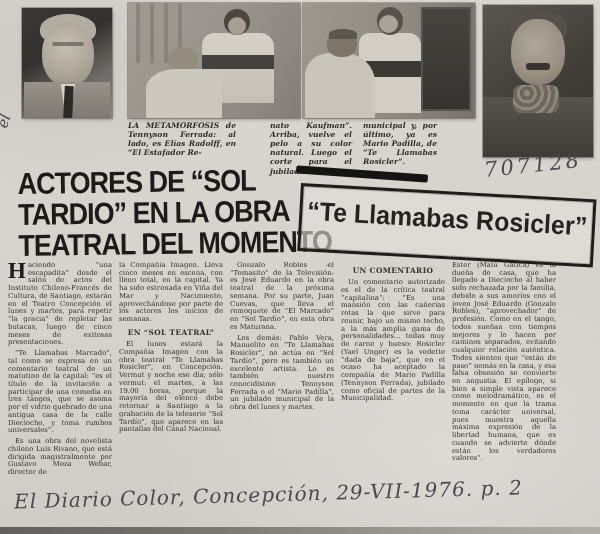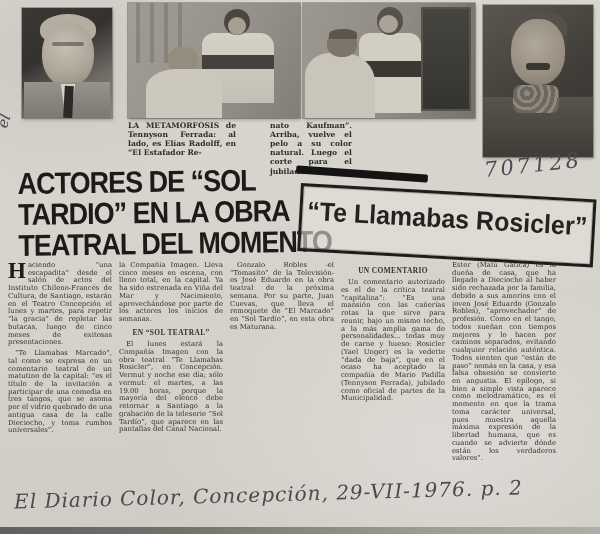--- a/index.html
+++ b/index.html
@@ -40,21 +40,21 @@
   .p3 .smock3{left:2px;top:50px;width:70px;height:65px;border-radius:35% 45% 0 0;background:#c9c5bb;}
   
   .p4{left:483px;top:5px;width:110px;height:152px;background:linear-gradient(145deg,#5a5751 0%,#413e39 55%,#353330 100%);}
   .p4 .hair4{left:26px;top:6px;width:58px;height:30px;border-radius:50% 50% 30% 30%;background:#55514a;}
   .p4 .face4{left:28px;top:14px;width:54px;height:66px;border-radius:46%;background:radial-gradient(circle at 45% 40%,#b0a89b 0%,#968d7f 65%,#7b7367 100%);}
   .p4 .stache{left:43px;top:58px;width:24px;height:7px;border-radius:3px;background:#3a362f;}
   .p4 .scarf{left:30px;top:80px;width:46px;height:28px;border-radius:8px;background:repeating-radial-gradient(circle at 30% 30%,#8e887d 0 3px,#6d675d 3px 7px);}
   .p4 .coat{left:0;top:92px;width:110px;height:60px;background:linear-gradient(180deg,#57534d,#3f3c37);}
   .p4 .strap{left:58px;top:78px;width:16px;height:92px;background:linear-gradient(90deg,#c2bcb1,#8e897f);transform:rotate(-38deg);}
   
-  .cap{position:absolute;top:121px;font-size:7.6px;line-height:1.2;font-weight:bold;color:#2f2d29;text-align:justify;}
+  .cap{position:absolute;top:121px;font-size:7.6px;line-height:1.2;font-style:italic;font-weight:bold;color:#2f2d29;text-align:justify;}
   .cap1{left:128px;width:108px;}
   .cap2{left:270px;width:82px;}
   .cap3{left:363px;width:74px;}
   
   .headline{position:absolute;left:18px;top:165px;width:288px;transform:rotate(-0.8deg);
     font-family:"Liberation Sans", sans-serif;font-weight:bold;color:#1c1b19;}
   .headline .hl{font-size:27px;line-height:31px;letter-spacing:-1px;transform:scaleY(1.12);transform-origin:left top;white-space:nowrap;}
   
   .smear{position:absolute;left:296px;top:170px;width:132px;height:8px;background:#141412;transform:rotate(4deg);border-radius:2px;}
   .tbox{position:absolute;left:301px;top:183px;width:290px;height:62px;transform:rotate(3.2deg);transform-origin:left top;
@@ -65,21 +65,21 @@
   .hand{font-style:italic;color:#4a4950;font-family:"DejaVu Serif", serif;}
   .archive{position:absolute;left:484px;top:153px;font-size:21px;letter-spacing:3px;transform:rotate(-6deg);}
   .margin-note{position:absolute;left:-3px;top:112px;font-size:15px;transform:rotate(-72deg);}
   .credit{position:absolute;left:14px;top:482px;width:540px;font-size:20px;letter-spacing:1px;transform:rotate(-1.6deg);white-space:nowrap;}
   
   .body-cols{position:absolute;left:8px;top:262px;width:552px;height:222px;display:flex;gap:7px;}
   .col{width:104px;height:222px;overflow:hidden;font-size:6.9px;line-height:1.12;text-align:justify;}
   .col p{margin:0 0 3px 0;}
   .col p.ind{text-indent:7px;}
   .dropcap{float:left;font-size:23px;line-height:18px;font-weight:bold;color:#1d1c1a;margin:0 2px 0 0;font-family:"Liberation Serif", serif;}
-  .subhead{text-align:center;font-weight:bold;font-size:7.4px;letter-spacing:.4px;margin:5px 0 4px 0;font-family:Liberation Serif, serif;}
+  .subhead{text-align:center;font-weight:bold;font-size:7.4px;letter-spacing:.4px;margin:5px 0 4px 0;}
   .bottom-edge{position:absolute;left:0;top:527px;width:600px;height:7px;background:linear-gradient(90deg,#3d3c39 0%,#55534f 30%,#8b8881 70%,#a5a29b 100%);opacity:.75;}
 </style>
 </head>
 <body>
 
 <div class="page">
 
   <div class="photo p1">
     <div class="ph-el hair"></div>
     <div class="ph-el face"></div>
@@ -114,20 +114,21 @@
     <div class="ph-el hair4"></div>
     <div class="ph-el strap"></div>
     <div class="ph-el coat"></div>
     <div class="ph-el face4"></div>
     <div class="ph-el stache"></div>
     <div class="ph-el scarf"></div>
   </div>
 
   <div class="cap cap1">LA METAMORFOSIS de Tennyson Ferrada: al lado, es Elías Radolff, en “El Estafador Re-</div>
   <div class="cap cap2">nato Kaufman”. Arriba, vuelve el pelo a su color natural. Luego el corte para el jubilado</div>
+  <div class="cap cap3">municipal y, por último, ya es Mario Padilla, de “Te Llamabas Rosicler”.</div>
 
   <div class="headline">
     <div class="hl">ACTORES DE “SOL</div>
     <div class="hl">TARDIO” EN LA OBRA</div>
     <div class="hl">TEATRAL DEL MOMENTO</div>
   </div>
 
   <div class="smear"></div>
   <div class="tbox">
     <div class="ttext">“Te Llamabas Rosicler”</div>
@@ -135,30 +136,32 @@
 
   <div class="hand archive">707128</div>
   <div class="hand margin-note">el</div>
   <div class="hand credit">El Diario Color, Concepción, 29-VII-1976. p. 2</div>
 
   <div class="body-cols">
 
     <div class="col">
       <p><span class="dropcap">H</span><span>aciendo “una escapadita” desde el salón de actos del Instituto Chileno-Francés de Cultura, de Santiago, estarán en el Teatro Concepción el lunes y martes, para repetir “la gracia” de repletar las butacas, luego de cinco meses de exitosas presentaciones.</span></p>
       <p class="ind">“Te Llamabas Marcado”, tal como se expresa en un comentario teatral de un matutino de la capital: “es el título de la invitación a participar de una comedia en tres tangos, que se asoma por el vidrio quebrado de una antigua casa de la calle Dieciocho, y toma rumbos universales”.</p>
+      <p class="ind">Es una obra del novelista chileno Luis Rivano, que está dirigida magistralmente por Gustavo Meza Webar, director de</p>
     </div>
 
     <div class="col">
       <p>la Compañía Imagen. Lleva cinco meses en escena, con lleno total, en la capital. Ya ha sido estrenada en Viña del Mar y Nacimiento, aprovechándose por parte de los actores los inicios de semanas.</p>
       <div class="subhead">EN “SOL TEATRAL”</div>
       <p class="ind">El lunes estará la Compañía Imagen con la obra teatral “Te Llamabas Rosicler”, en Concepción. Vermut y noche ese día; sólo vermut: el martes, a las 19.00 horas, porque la mayoría del elenco debe retornar a Santiago a la grabación de la teleserie “Sol Tardío”, que aparece en las pantallas del Canal Nacional.</p>
     </div>
 
     <div class="col">
       <p class="ind">Gonzalo Robles -el “Tomasito” de la Televisión- es José Eduardo en la obra teatral de la próxima semana. Por su parte, Juan Cuevas, que lleva el remoquete de “El Marcado” en “Sol Tardío”, en esta obra es Maturana.</p>
+      <p class="ind">Los demás: Pablo Vera, Manuelito en “Te Llamabas Rosicler”, no actúa en “Sol Tardío”, pero es también un excelente artista. Lo es también nuestro conocidísimo Tennyson Ferrada o el “Mario Padilla”, un jubilado municipal de la obra del lunes y martes.</p>
     </div>
 
     <div class="col">
       <div class="subhead">UN COMENTARIO</div>
       <p class="ind">Un comentario autorizado es el de la crítica teatral “capitalina”: “Es una mansión con las cañerías rotas la que sirve para reunir, bajo un mismo techo, a la más amplia gama de personalidades... todas muy de carne y hueso: Rosicler (Yael Unger) es la vedette “dada de baja”, que en el ocaso ha aceptado la compañía de Mario Padilla (Tennyson Ferrada), jubilado como oficial de partes de la Municipalidad.</p>
     </div>
 
     <div class="col">
       <p>Ester (Malú Gatica) es la dueña de casa, que ha llegado a Dieciocho al haber sido rechazada por la familia, debido a sus amoríos con el joven José Eduardo (Gonzalo Robles), “aprovechador” de profesión. Como en el tango, todos sueñan con tiempos mejores y lo hacen por caminos separados, evitando cualquier relación auténtica. Todos sienten que “están de paso” nomás en la casa, y esa falsa obsesión se convierte en angustia. El epílogo, si bien a simple vista aparece como melodramático, es el momento en que la trama toma carácter universal, pues muestra aquella máxima expresión de la libertad humana, que es cuando se advierte dónde están los verdaderos valores”.</p>
     </div>

